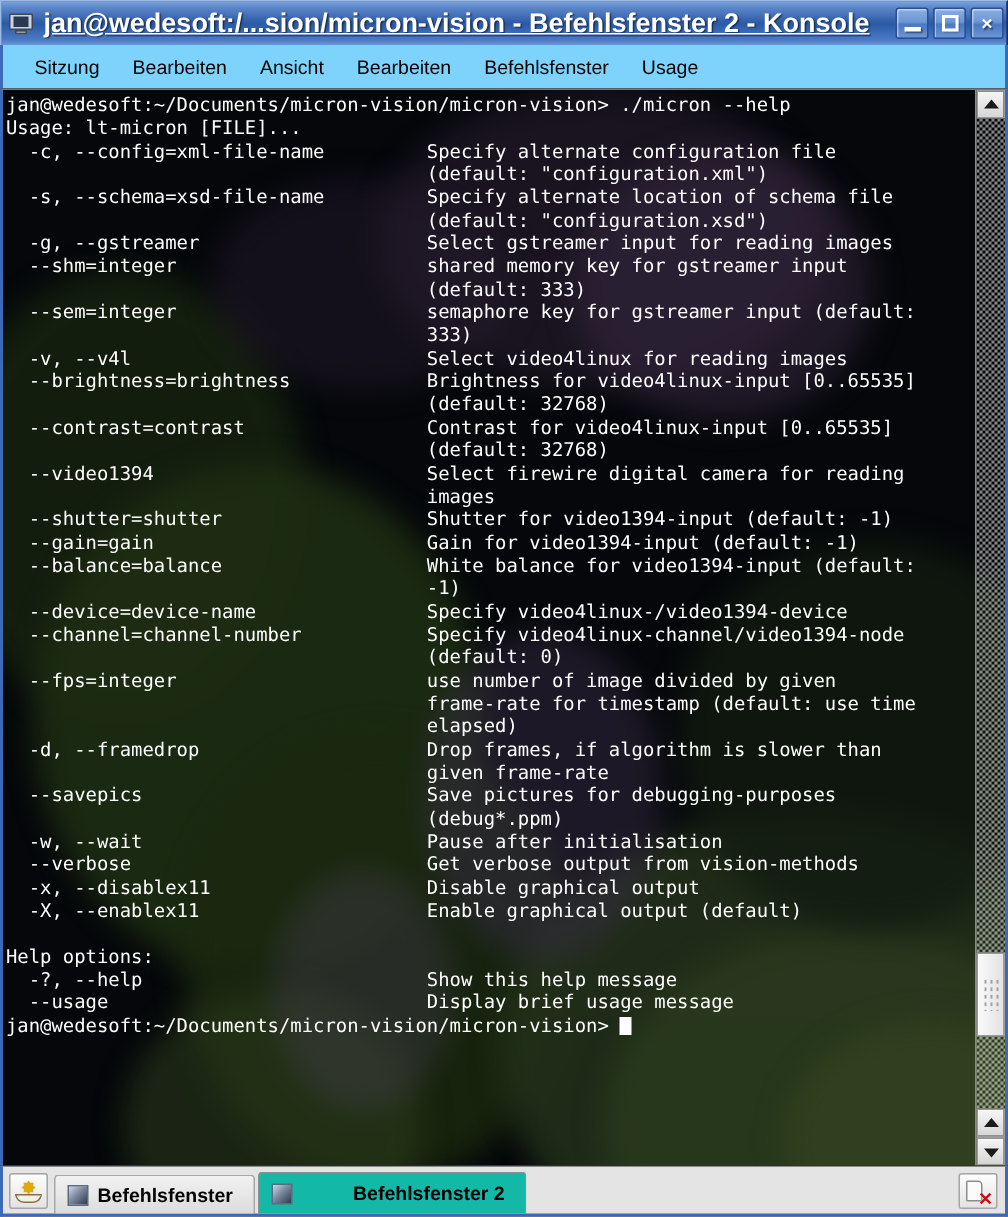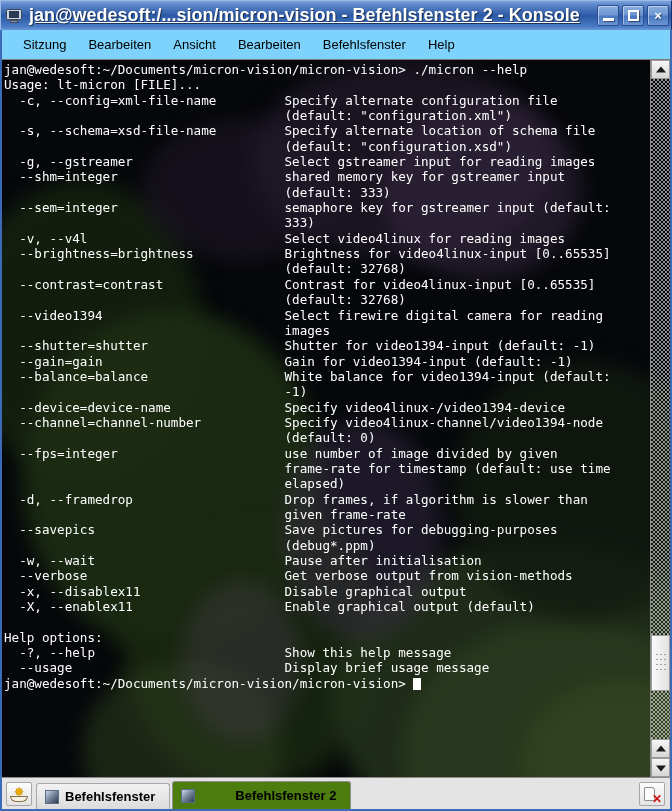--- a/index.html
+++ b/index.html
@@ -293,21 +293,21 @@
     background: linear-gradient(to bottom, #f2f2f2, #dcdcdc);
     border: 1px solid #a8a8a8;
     border-bottom: none;
     border-radius: 3px 3px 0 0;
     box-sizing: border-box;
     cursor: pointer;
     margin-top: 2px;
     font-weight: bold;
   }
   .tab.active {
-    background: #4d7c0f;
+    background: #14b8a6;
     margin-top: 0;
     border-color: #8f8f8f;
     gap: 40px;
   }
   .tab-icon {
     width: 14px; height: 14px;
     flex: 0 0 14px;
     background: linear-gradient(135deg, #cfd8e6 0%, #7b8aa0 45%, #2f3a4c 100%);
     border: 1px solid #5a6b86;
     box-sizing: border-box;
@@ -384,21 +384,21 @@
       </div>
     </div>
   </div>
 
   <div id="menubar">
     <div class="menu-item">Sitzung</div>
     <div class="menu-item">Bearbeiten</div>
     <div class="menu-item">Ansicht</div>
     <div class="menu-item">Bearbeiten</div>
     <div class="menu-item">Befehlsfenster</div>
-    <div class="menu-item">Help</div>
+    <div class="menu-item">Usage</div>
   </div>
 
   <div id="termwrap">
     <div id="wallpaper">
         <div class="blob" style="left: -40px; top: 120px; width: 240px; height: 300px; background: rgb(22, 34, 15); opacity: 0.85;"></div>
         <div class="blob" style="left: 20px; top: 250px; width: 300px; height: 340px; background: rgb(29, 45, 18); opacity: 0.9;"></div>
         <div class="blob" style="left: 120px; top: 430px; width: 260px; height: 300px; background: rgb(26, 40, 15); opacity: 0.85;"></div>
         <div class="blob" style="left: 330px; top: 480px; width: 420px; height: 320px; background: rgb(34, 48, 26); opacity: 0.9;"></div>
         <div class="blob" style="left: 400px; top: 560px; width: 330px; height: 260px; background: rgb(42, 58, 30); opacity: 0.85;"></div>
         <div class="blob" style="left: 450px; top: 300px; width: 260px; height: 260px; background: rgb(18, 26, 16); opacity: 0.8;"></div>

